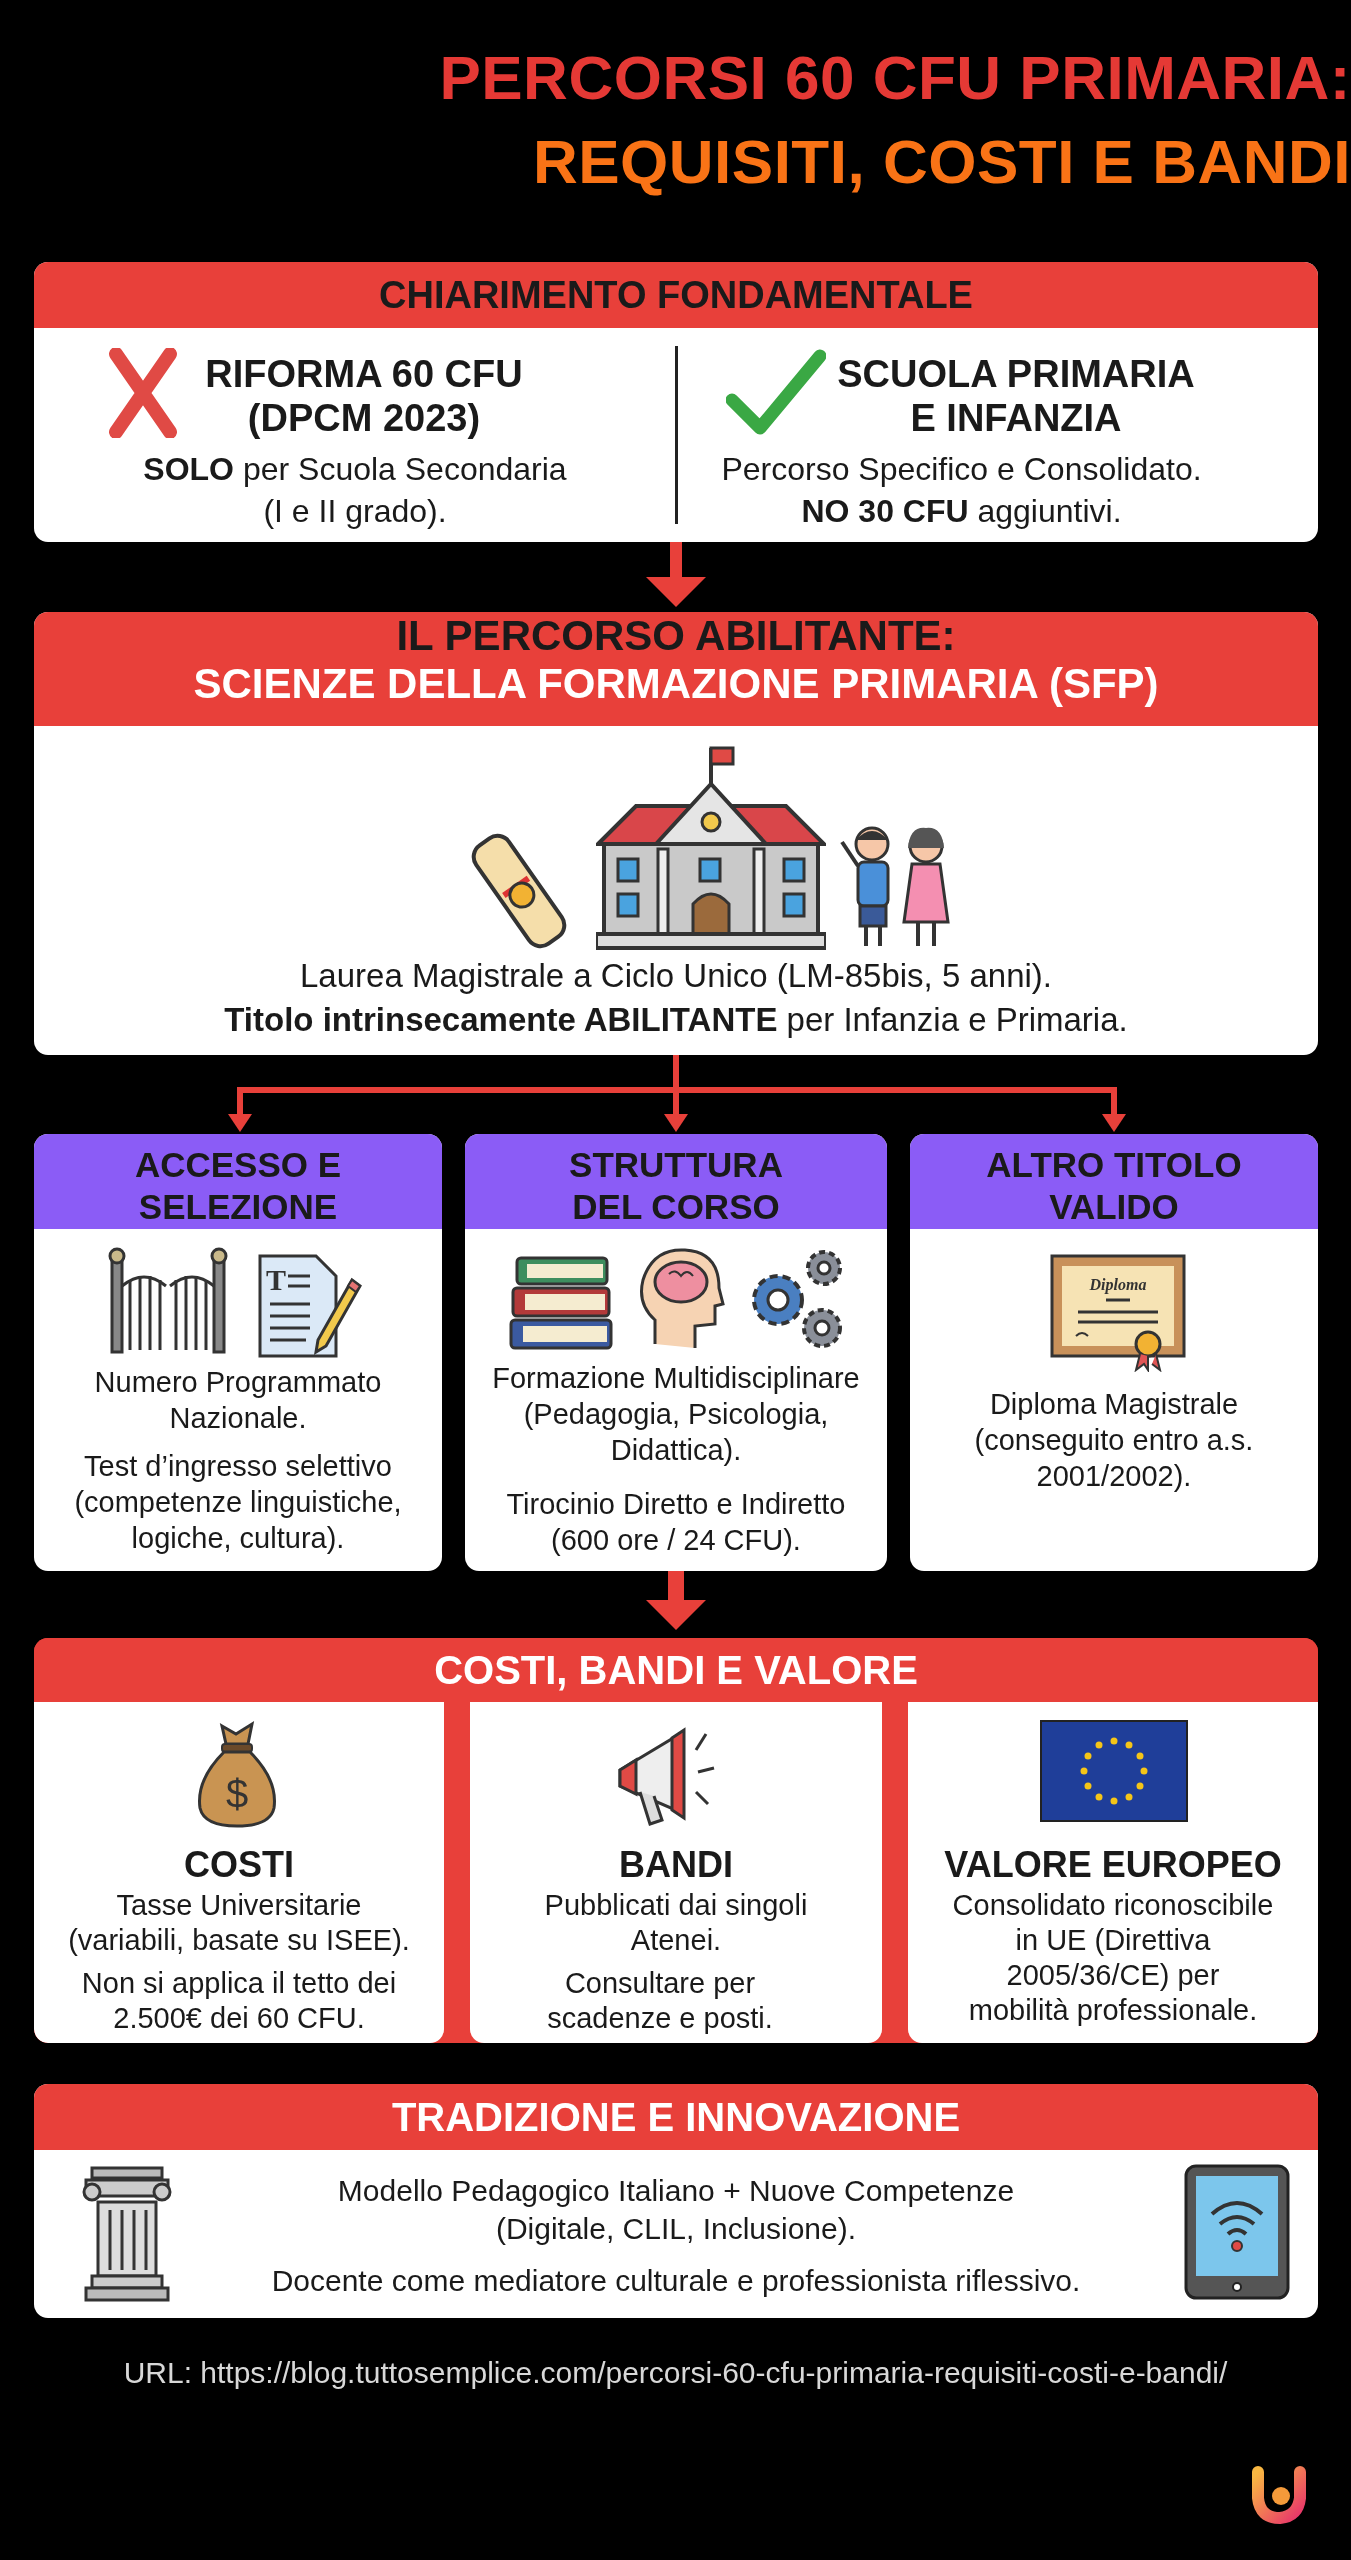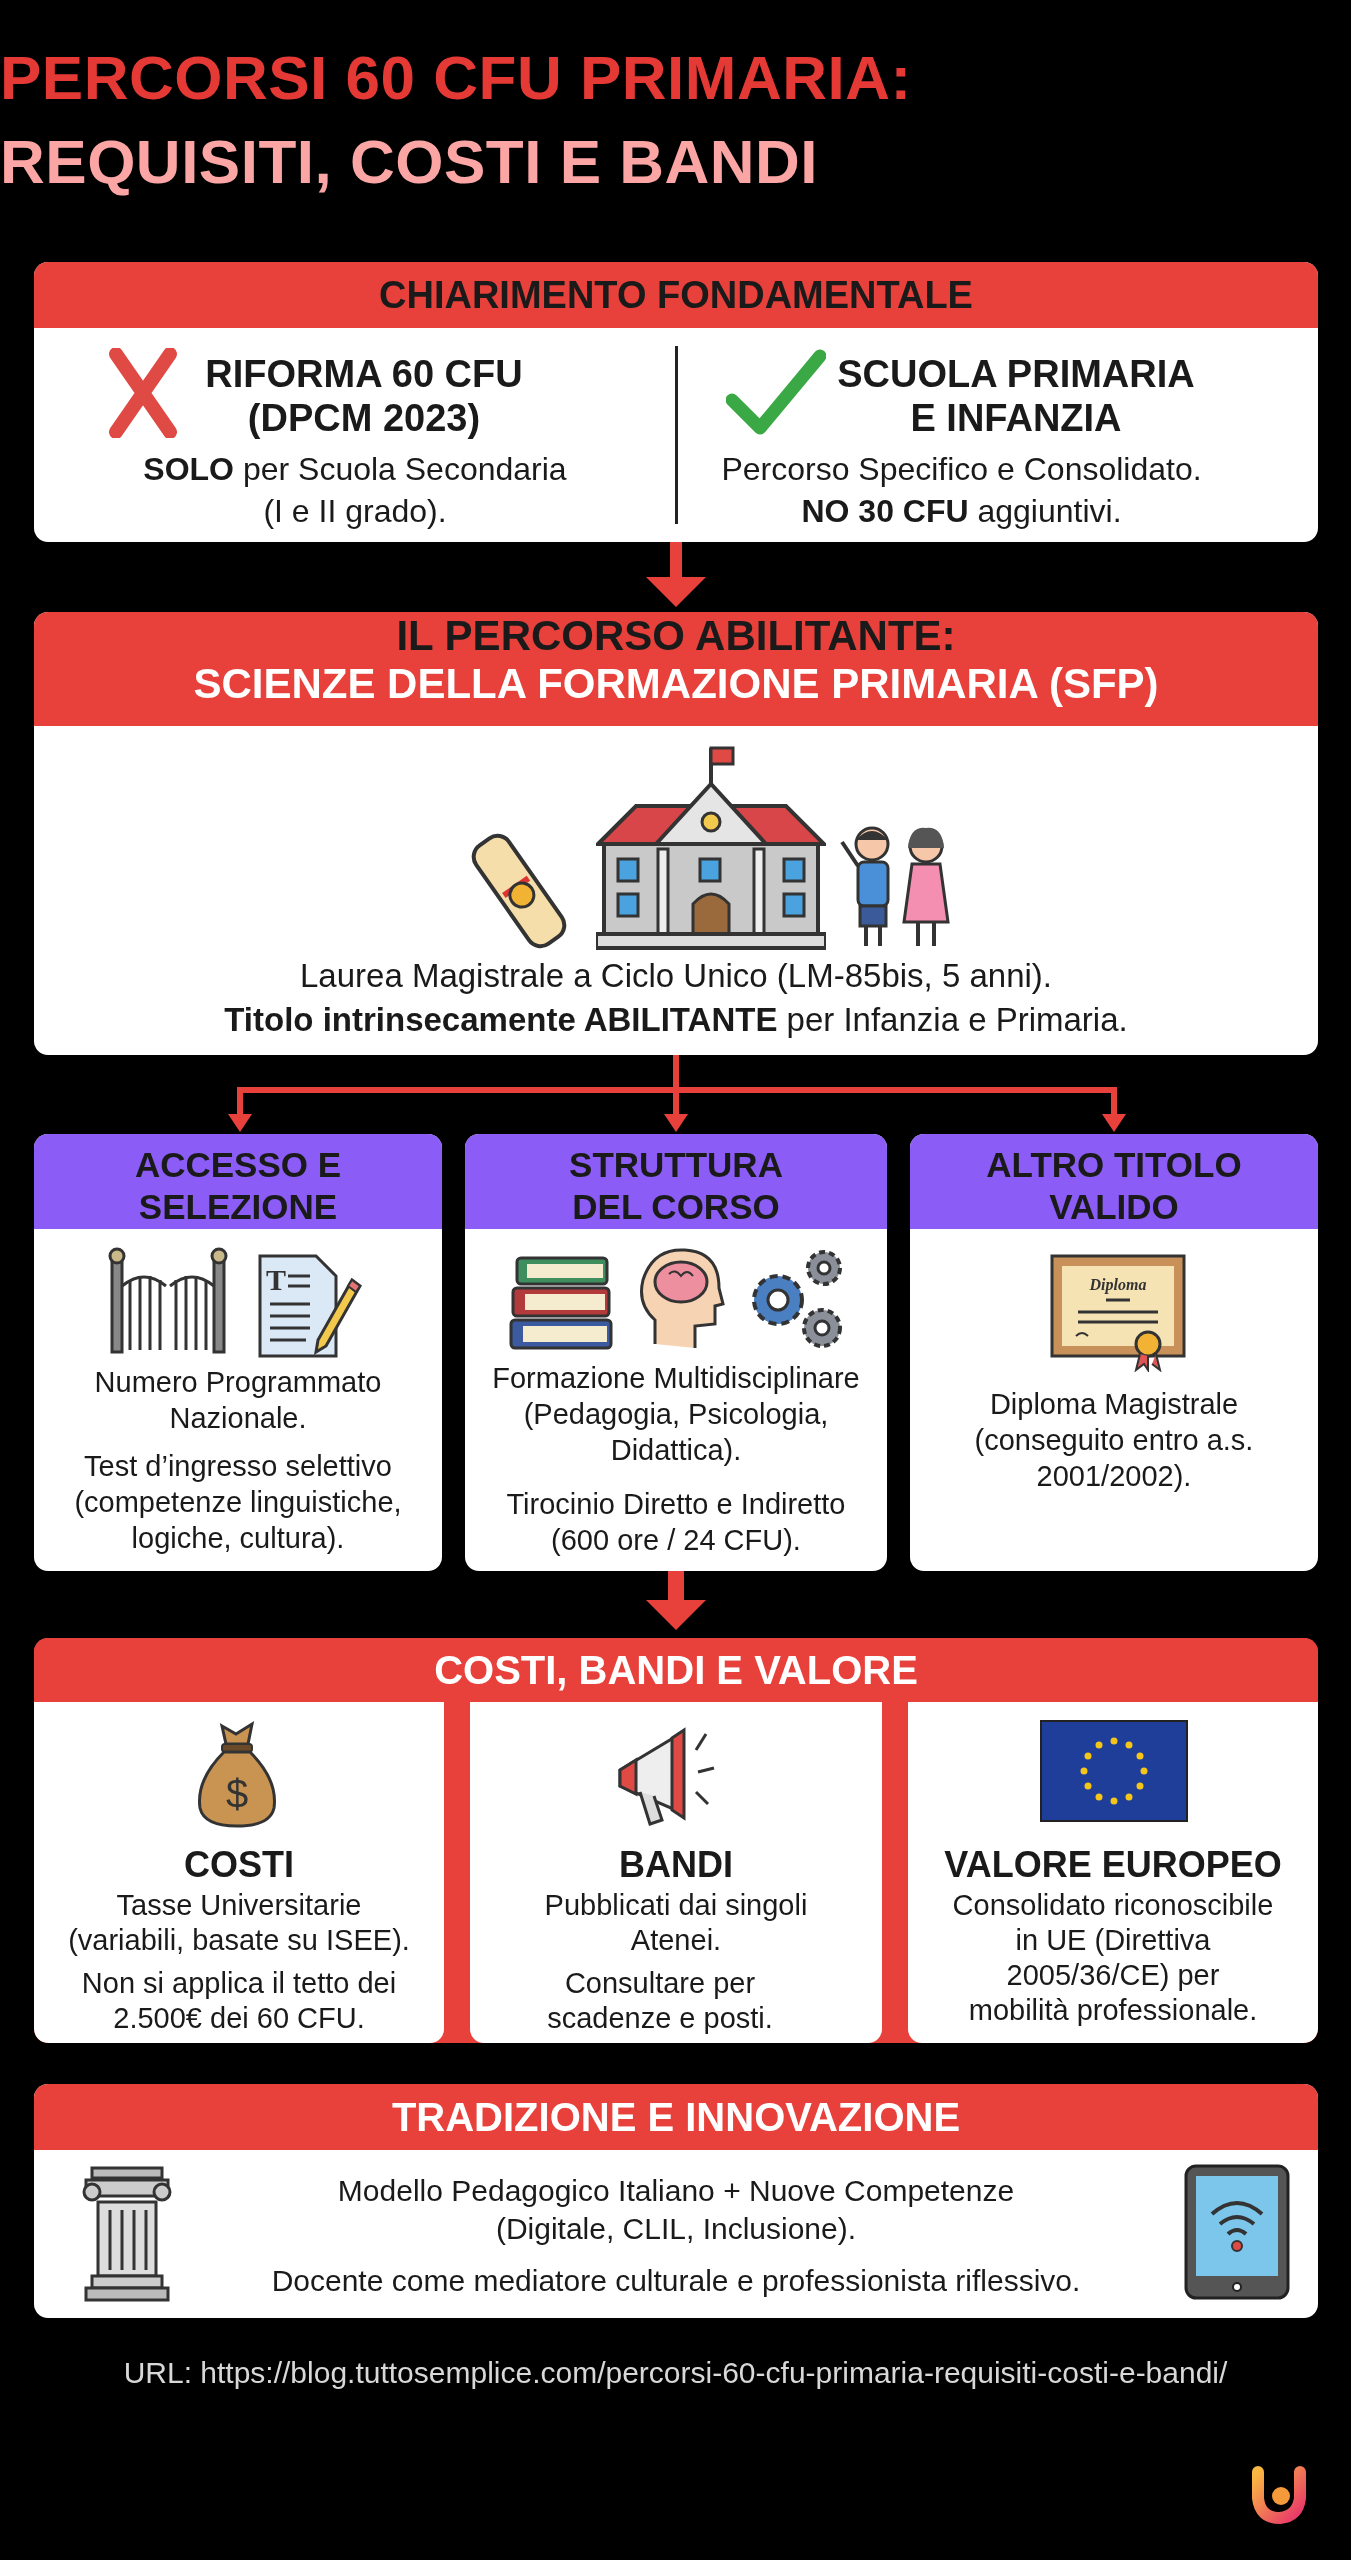--- a/index.html
+++ b/index.html
@@ -1,21 +1,21 @@
 <!DOCTYPE html>
 <html><head>
 <meta charset="utf-8">
 <style>
   * { box-sizing: border-box; margin: 0; padding: 0; }
   html, body { width: 1351px; height: 2560px; background: #000; overflow: hidden; }
   body { font-family: "Liberation Sans", "DejaVu Sans", sans-serif; color: #1a1a1a; position: relative; }
 
-  .title { position: absolute; left: 0; width: 1351px; text-align: left; font-weight: 700; letter-spacing: 0.5px; }
+  .title { position: absolute; left: 0; width: 1351px; text-align: right; font-weight: 700; letter-spacing: 0.5px; }
   .title-1 { top: 42px; font-size: 62px; color: #e53935; }
-  .title-2 { top: 126px; font-size: 62px; color: #fca5a5; }
+  .title-2 { top: 126px; font-size: 62px; color: #f97316; }
 
   .panel { position: absolute; left: 34px; width: 1284px; background: #fff; border-radius: 14px; overflow: hidden; }
   .panel-head { background: #e8403a; text-align: center; font-weight: 700; }
   .panel-head.dark { color: #1a1a1a; }
   .panel-head.light { color: #ffffff; }
 
   
   #p1 { top: 262px; height: 280px; }
   #p1 .panel-head { height: 66px; line-height: 66px; font-size: 38px; }
   .split { display: flex; height: 214px; position: relative; }

